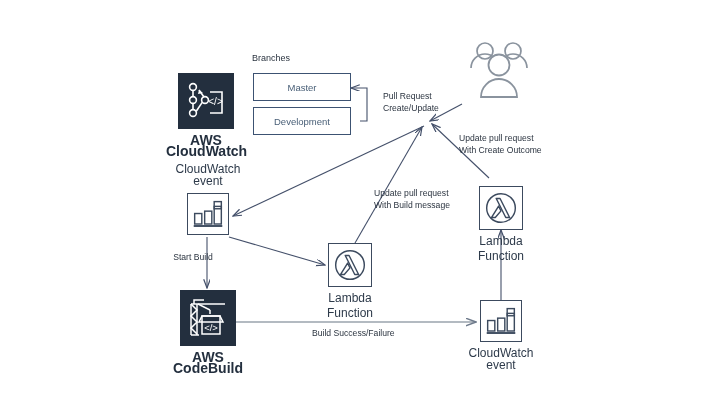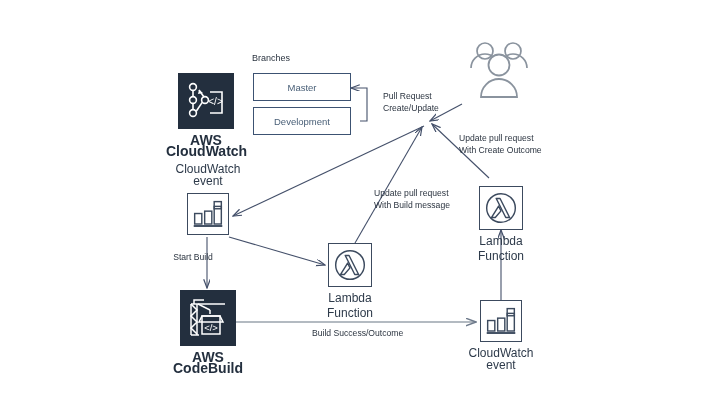--- a/index.html
+++ b/index.html
@@ -195,15 +195,15 @@
         <rect x="17.5" y="18" width="7.5" height="13.5"></rect>
         <rect x="27.5" y="13" width="7.5" height="18.5"></rect>
         <rect x="27.5" y="8" width="7.5" height="7.5"></rect>
         <path d="M6,33.6 L36,33.6" stroke-width="2"></path>
       </g>
     </svg>
     <div class="caption cap-reg" style="left:-12px;top:46px;width:66px;">CloudWatch</div>
     <div class="caption cap-reg" style="left:-12px;top:58px;width:66px;">event</div>
   </div>
 
-  <div class="lbl" style="left:312px;top:328px;width:120px;">Build Success/Outcome</div>
+  <div class="lbl" style="left:312px;top:328px;width:120px;">Build Success/Failure</div>
 
 </div>
 
 </body></html>

